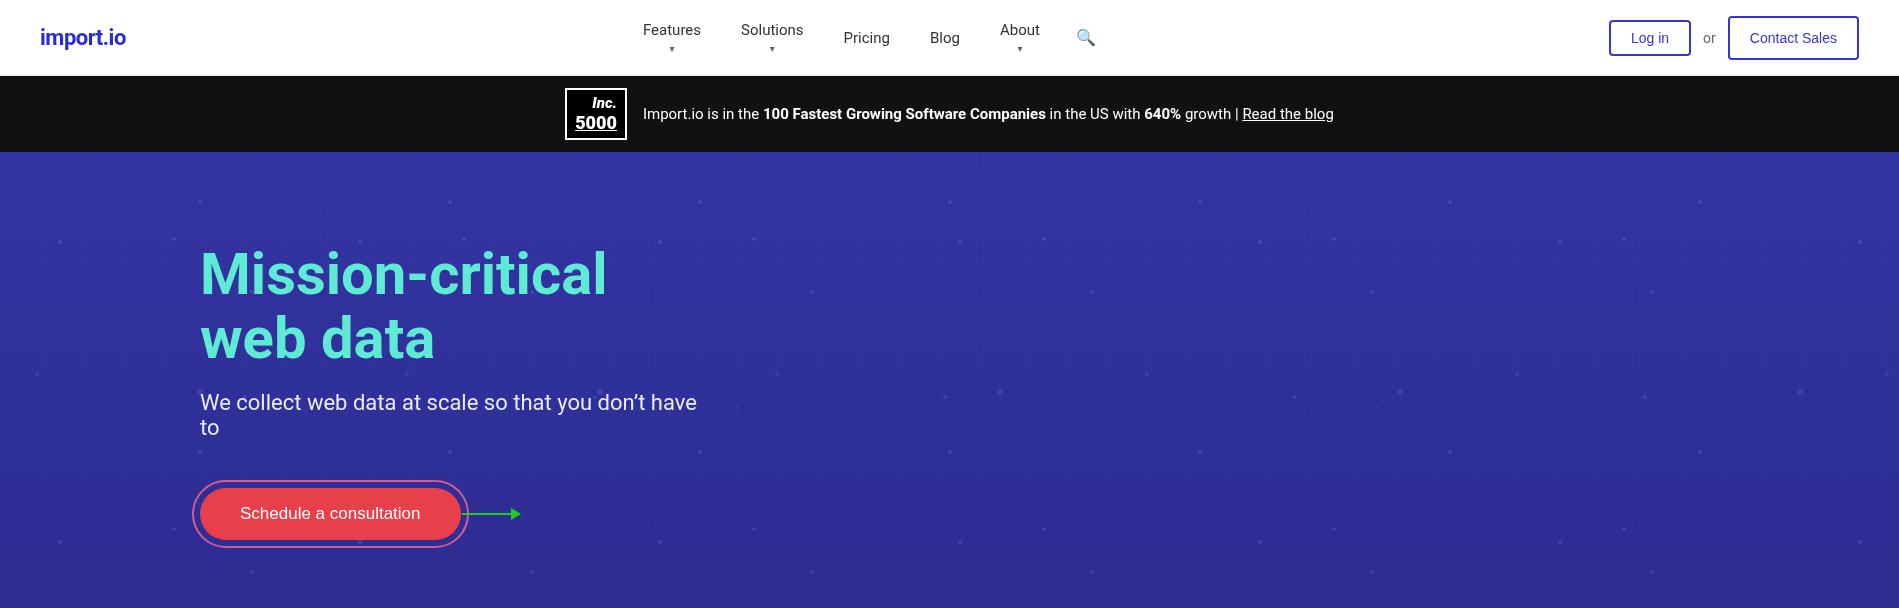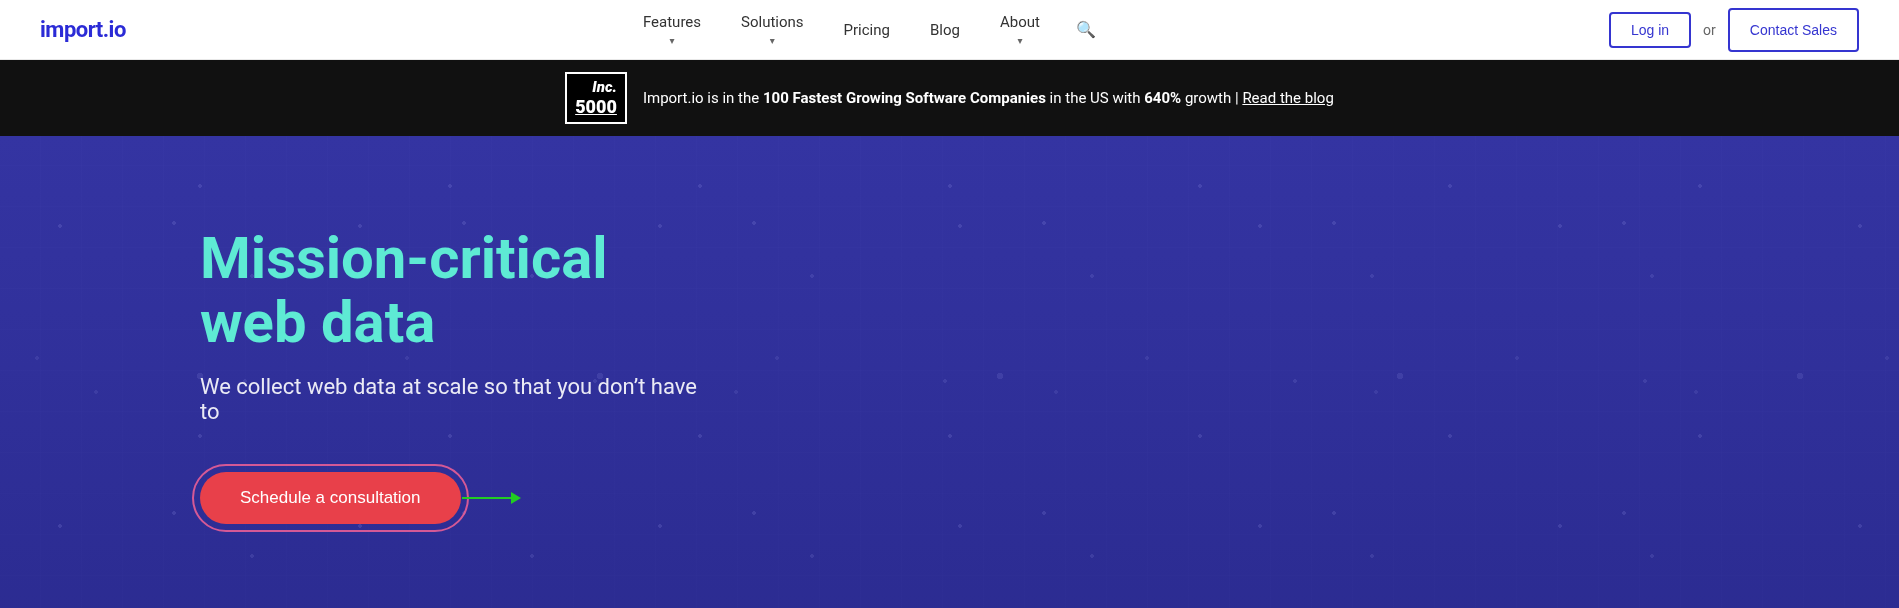--- a/index.html
+++ b/index.html
@@ -4,21 +4,21 @@
   <style>
     * { margin: 0; padding: 0; box-sizing: border-box; }
     body { font-family: -apple-system, BlinkMacSystemFont, 'Segoe UI', Roboto, sans-serif; overflow-x: hidden; }
 
     
     .navbar {
       display: flex;
       align-items: center;
       justify-content: space-between;
       padding: 0 40px;
-      height: 60px;
+      height: 76px;
       background: #fff;
       border-bottom: 1px solid #e8e8e8;
       position: relative;
       z-index: 10;
     }
     .nav-logo {
       font-size: 22px;
       font-weight: 700;
       color: #2b2bd6;
       letter-spacing: -0.5px;

